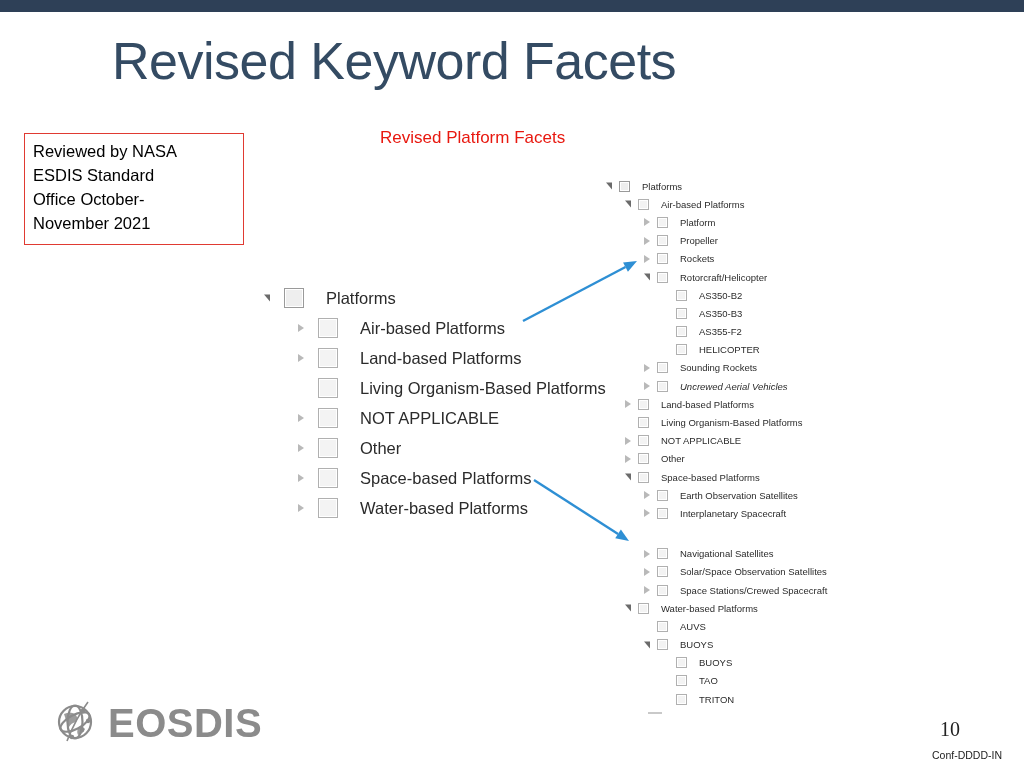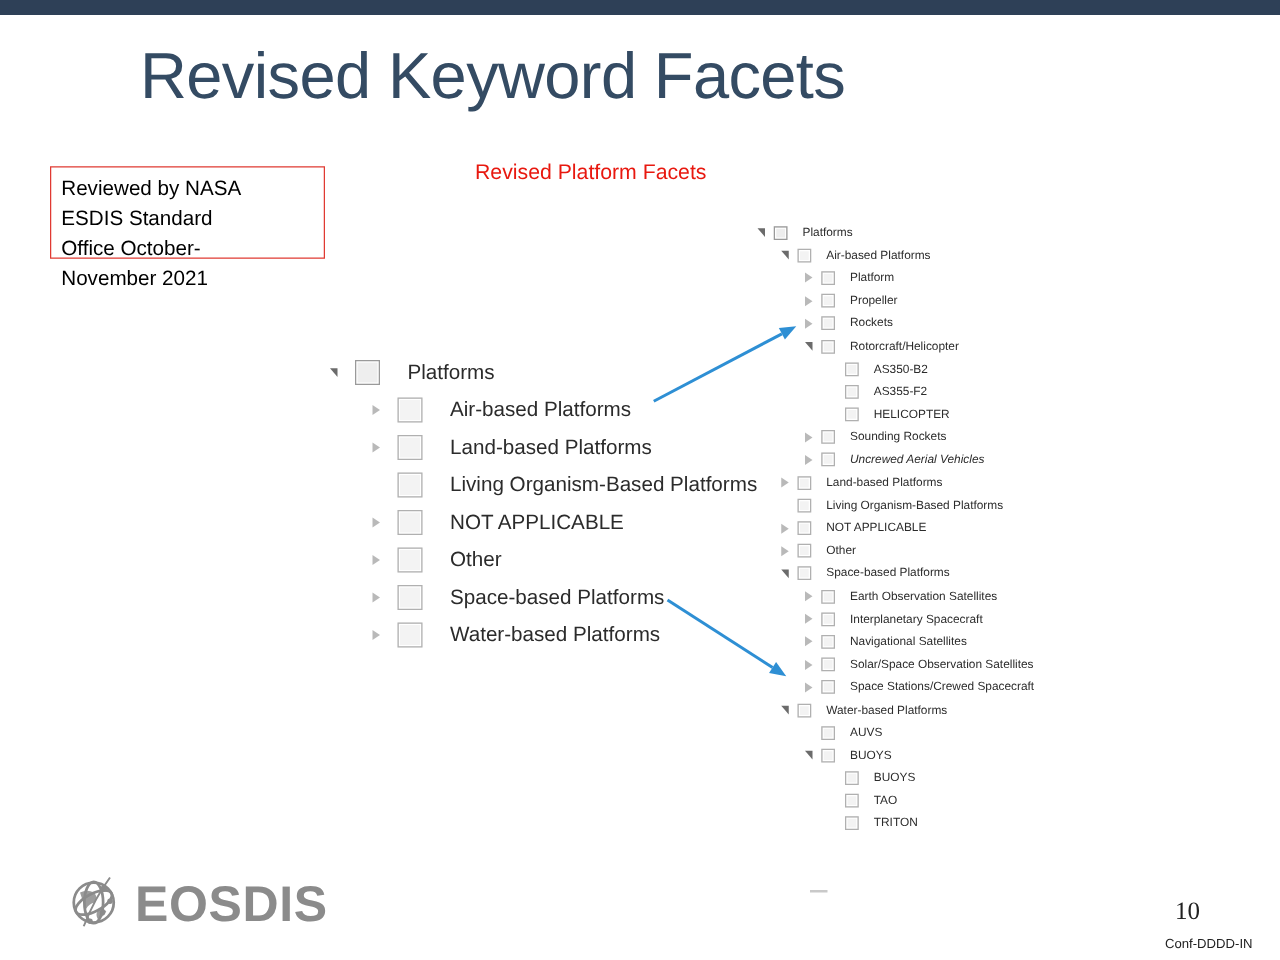--- a/index.html
+++ b/index.html
@@ -16,21 +16,21 @@
   
   .title{
     position:absolute;left:112px;top:32px;
     font-size:52px;line-height:58px;color:#344b63;
     font-family:"Liberation Sans", sans-serif;
     font-weight:400;letter-spacing:-0.5px;white-space:nowrap;
   }
 
   
   .callout{
-    position:absolute;left:40px;top:133px;width:220px;height:74px;
+    position:absolute;left:24px;top:133px;width:220px;height:112px;
     border:1.5px solid #e03a32;background:#ffffff;box-sizing:border-box;
     padding:5px 0 0 8px;
   }
   .callout-line{
     font-size:16.5px;line-height:24px;color:#000;
     font-family:"Liberation Sans", sans-serif;white-space:nowrap;
   }
 
   
   .subheading{
@@ -230,20 +230,27 @@
         <span style="width: 5px; flex: 0 0 auto;"></span>
         <span class="cbx"></span>
         <span style="width: 12px; flex: 0 0 auto;"></span>
         <span class="node-label">AS350-B2</span>
       </div>
       <div class="tree-row" style="padding-left: 57px;">
         <span class="expander none"></span>
         <span style="width: 5px; flex: 0 0 auto;"></span>
         <span class="cbx"></span>
         <span style="width: 12px; flex: 0 0 auto;"></span>
+        <span class="node-label">AS350-B3</span>
+      </div>
+      <div class="tree-row" style="padding-left: 57px;">
+        <span class="expander none"></span>
+        <span style="width: 5px; flex: 0 0 auto;"></span>
+        <span class="cbx"></span>
+        <span style="width: 12px; flex: 0 0 auto;"></span>
         <span class="node-label">AS355-F2</span>
       </div>
       <div class="tree-row" style="padding-left: 57px;">
         <span class="expander none"></span>
         <span style="width: 5px; flex: 0 0 auto;"></span>
         <span class="cbx"></span>
         <span style="width: 12px; flex: 0 0 auto;"></span>
         <span class="node-label">HELICOPTER</span>
       </div>
       <div class="tree-row" style="padding-left: 38px;">
@@ -302,21 +309,21 @@
         <span style="width: 12px; flex: 0 0 auto;"></span>
         <span class="node-label">Earth Observation Satellites</span>
       </div>
       <div class="tree-row" style="padding-left: 38px;">
         <span class="expander collapsed"></span>
         <span style="width: 5px; flex: 0 0 auto;"></span>
         <span class="cbx"></span>
         <span style="width: 12px; flex: 0 0 auto;"></span>
         <span class="node-label">Interplanetary Spacecraft</span>
       </div>
-      <div class="tree-row" style="padding-left: 38px;">
+      <div class="tree-row" style="padding-left: 38px; margin-top: 22px;">
         <span class="expander collapsed"></span>
         <span style="width: 5px; flex: 0 0 auto;"></span>
         <span class="cbx"></span>
         <span style="width: 12px; flex: 0 0 auto;"></span>
         <span class="node-label">Navigational Satellites</span>
       </div>
       <div class="tree-row" style="padding-left: 38px;">
         <span class="expander collapsed"></span>
         <span style="width: 5px; flex: 0 0 auto;"></span>
         <span class="cbx"></span>

